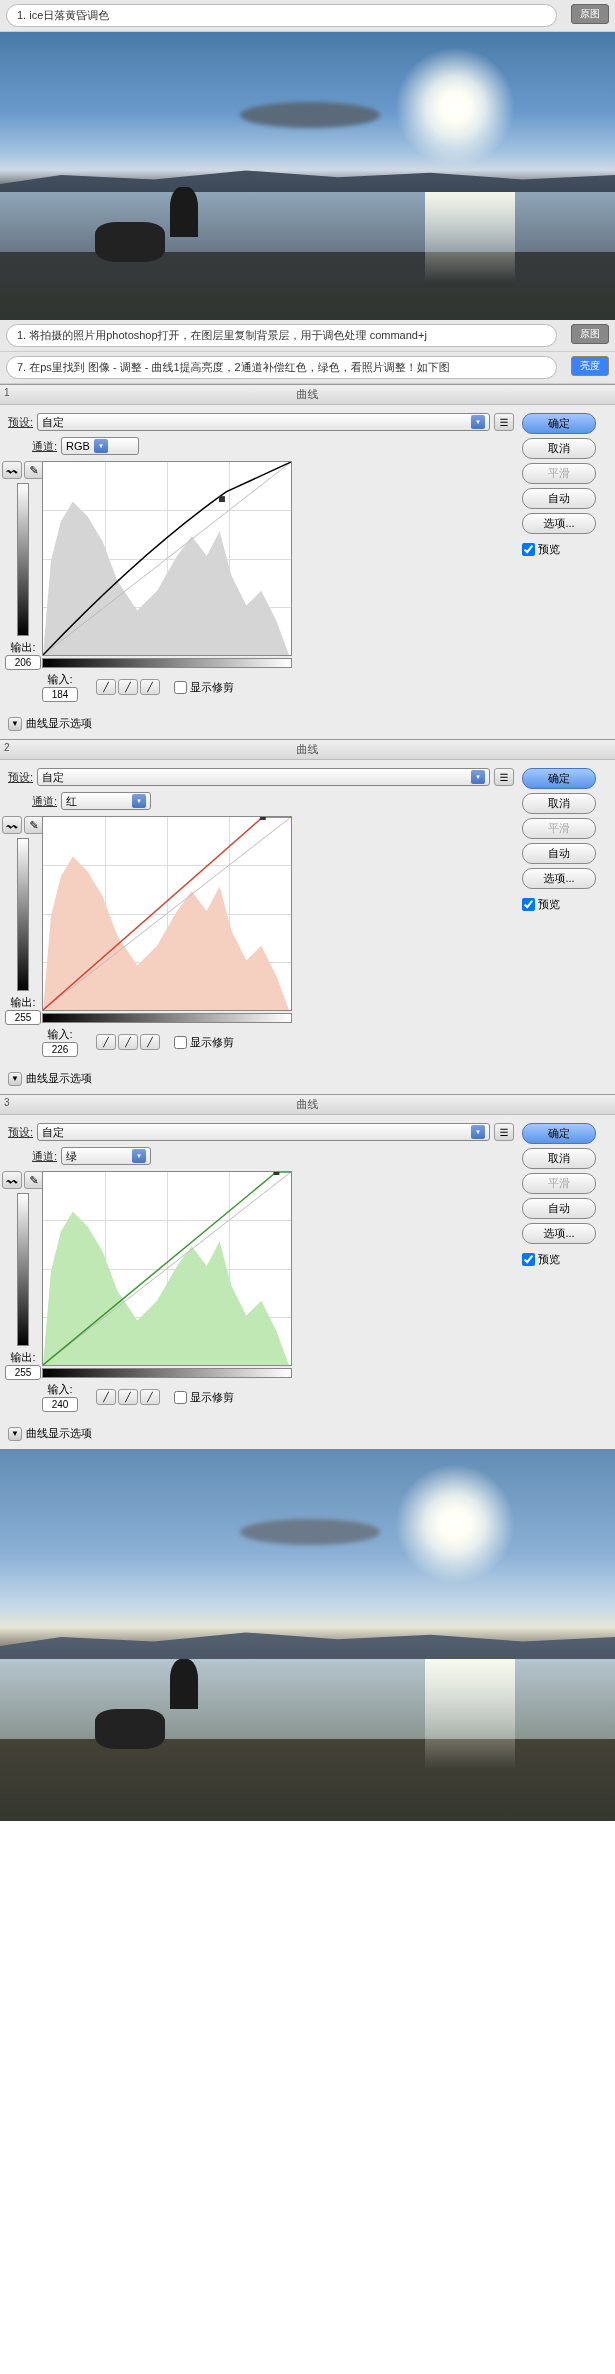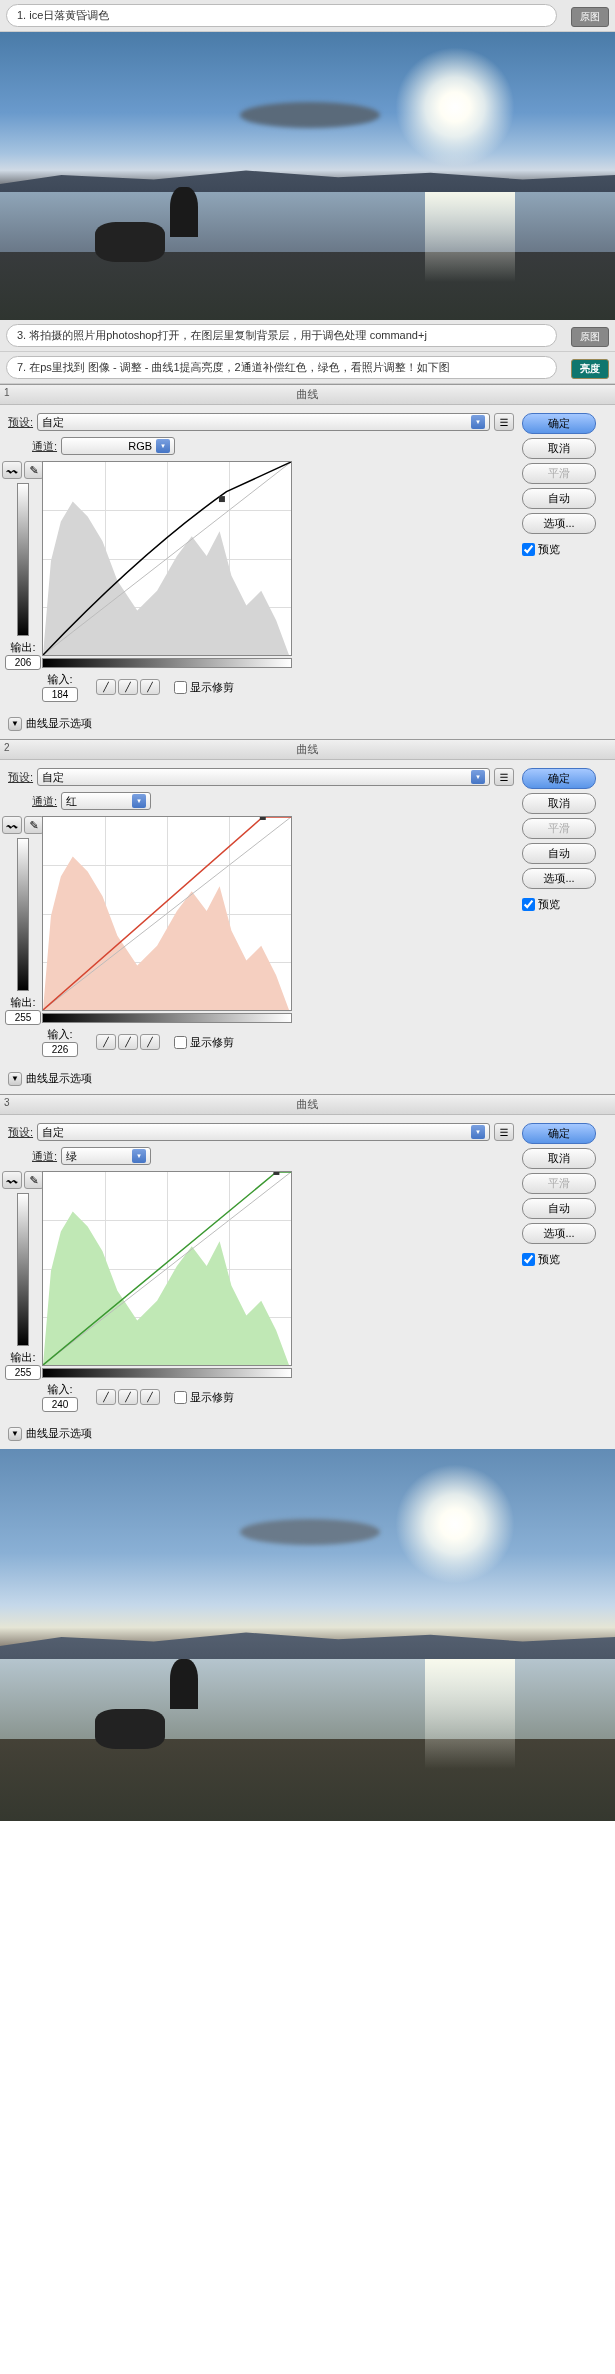--- a/index.html
+++ b/index.html
@@ -1,20 +1,20 @@
 <!DOCTYPE html>
 <html><head>
 <meta charset="utf-8">
 <style>
 * { margin: 0; padding: 0; box-sizing: border-box; }
 body { font-family: Arial, "Microsoft YaHei", sans-serif; font-size: 11px; background: #fff; width: 615px; }
-.step-bar { display: flex; align-items: flex-end; background: #e8e8e8; padding: 4px 6px; gap: 14px; border-bottom: 1px solid #ccc; }
+.step-bar { display: flex; align-items: flex-start; background: #e8e8e8; padding: 4px 6px; gap: 14px; border-bottom: 1px solid #ccc; }
 .step-text { flex: 1; background: #fff; border: 1px solid #bbb; border-radius: 12px; padding: 3px 10px; font-size: 11px; color: #333; }
 .step-tag { background: #888; color: #fff; padding: 2px 8px; border-radius: 3px; font-size: 10px; border: 1px solid #666; }
-.step-tag.br { background: #0f766e; border-color: #998855; font-weight: bold; }
+.step-tag.br { background: #3b82f6; border-color: #998855; }
 .photo { width: 615px; height: 288px; position: relative; overflow: hidden; }
 .photo.top { background: linear-gradient(to bottom, #4a7ba8 0%, #6a9acc 28%, #a5c3e0 42%, #d0dae5 48%, #525458 55%, #3a3c40 70%, #2f3530 100%); }
 .photo.bottom { background: linear-gradient(to bottom, #628cb5 0%, #8ab0d5 28%, #c5d8ea 42%, #e5e5d5 48%, #6a5f55 55%, #4a453a 70%, #35382f 100%); height: 372px; }
 .sun { position: absolute; top: 5px; right: 90px; width: 140px; height: 140px; background: radial-gradient(circle, #fff 0%, #fffef5 15%, rgba(255,255,245,0.8) 30%, transparent 60%); border-radius: 50%; }
 .cloud { position: absolute; top: 70px; left: 240px; width: 140px; height: 26px; background: #5a6a7a; border-radius: 50%; filter: blur(2px); }
 .mountains { position: absolute; top: 125px; left: 0; right: 0; height: 45px; background: linear-gradient(to bottom, #4a5565 0%, #3a4555 100%); clip-path: polygon(0 60%, 10% 40%, 25% 50%, 40% 30%, 55% 45%, 70% 35%, 85% 50%, 100% 40%, 100% 100%, 0 100%); }
 .water { position: absolute; top: 160px; left: 0; right: 0; height: 60px; background: linear-gradient(to bottom, #8fa5b8 0%, #6a7888 100%); }
 .sunpath { position: absolute; top: 160px; right: 100px; width: 90px; height: 90px; background: linear-gradient(to bottom, rgba(255,255,240,0.9) 0%, transparent 100%); }
 .figure { position: absolute; top: 155px; left: 170px; width: 28px; height: 50px; background: #1a1a1a; border-radius: 40% 40% 0 0; }
 .rock { position: absolute; top: 190px; left: 95px; width: 70px; height: 40px; background: #222; border-radius: 30%; }
@@ -67,21 +67,21 @@
   <div class="sun"></div>
   <div class="cloud"></div>
   <div class="mountains"></div>
   <div class="water"></div>
   <div class="sunpath"></div>
   <div class="rock"></div>
   <div class="figure"></div>
 </div>
 
 <div class="step-bar">
-  <div class="step-text">3. 将拍摄的照片用photoshop打开，在图层里复制背景层，用于调色处理 command+j</div>
+  <div class="step-text">1. 将拍摄的照片用photoshop打开，在图层里复制背景层，用于调色处理 command+j</div>
   <div class="step-tag">原图</div>
 </div>
 
 <div class="step-bar">
   <div class="step-text">7. 在ps里找到 图像 - 调整 - 曲线1提高亮度，2通道补偿红色，绿色，看照片调整！如下图</div>
   <div class="step-tag br">亮度</div>
 </div>
 
 <div id="panels-container">
     <div class="curves-dialog">
@@ -93,21 +93,21 @@
         <div class="row">
           <label>预设:</label>
           <div class="select wide">
             <span>自定</span>
               <span class="chev">▾</span>
           </div>
           <div class="icon-btn">☰</div>
         </div>
         <div class="row" style="padding-left:24px">
           <label>通道:</label>
-          <div class="select" style="width:114px;justify-content:flex-end">
+          <div class="select" style="width:78px;justify-content:flex-start">
             <span>RGB</span>
               <span class="chev">▾</span>
           </div>
         </div>
         <div class="chart-area">
           <div class="yaxis">
             <div class="tools">
               <div class="tool">〰</div>
               <div class="tool">✎</div>
             </div>

